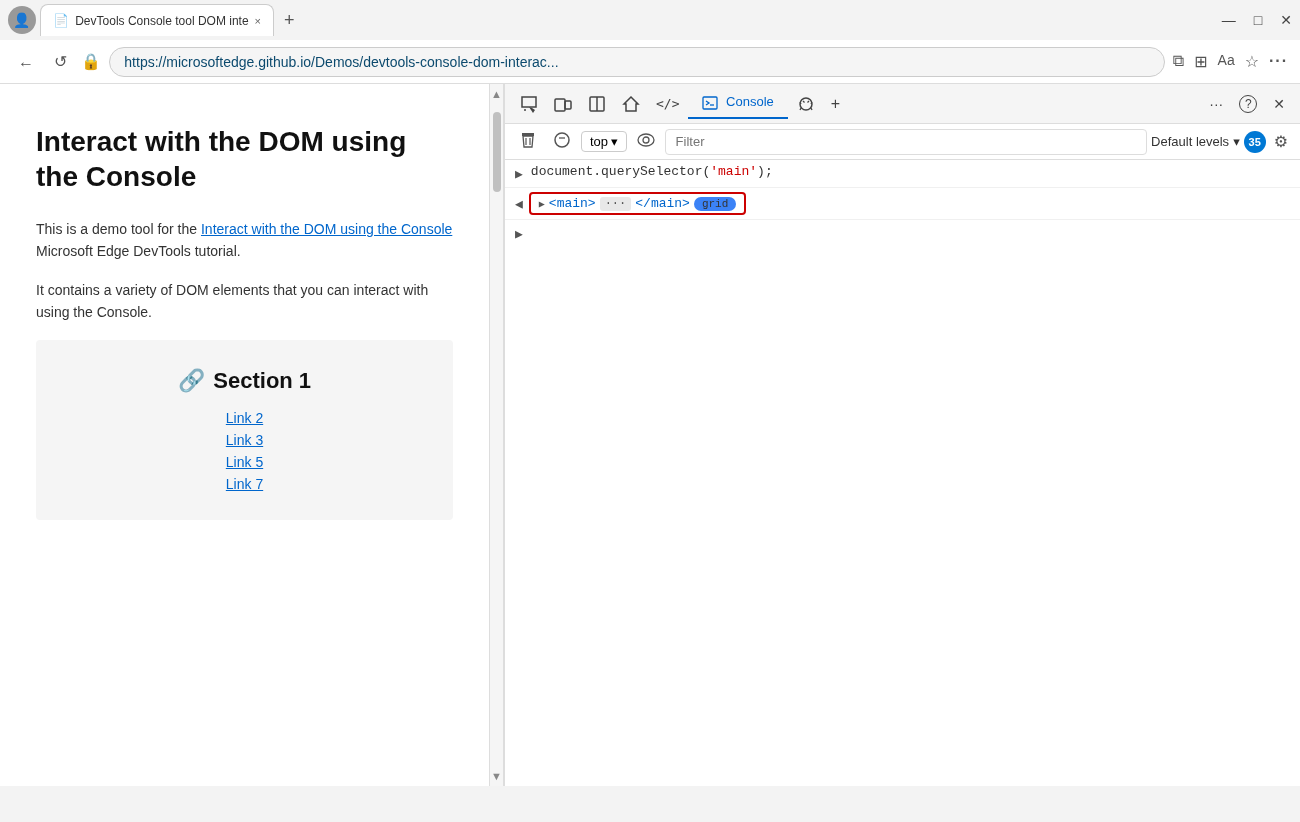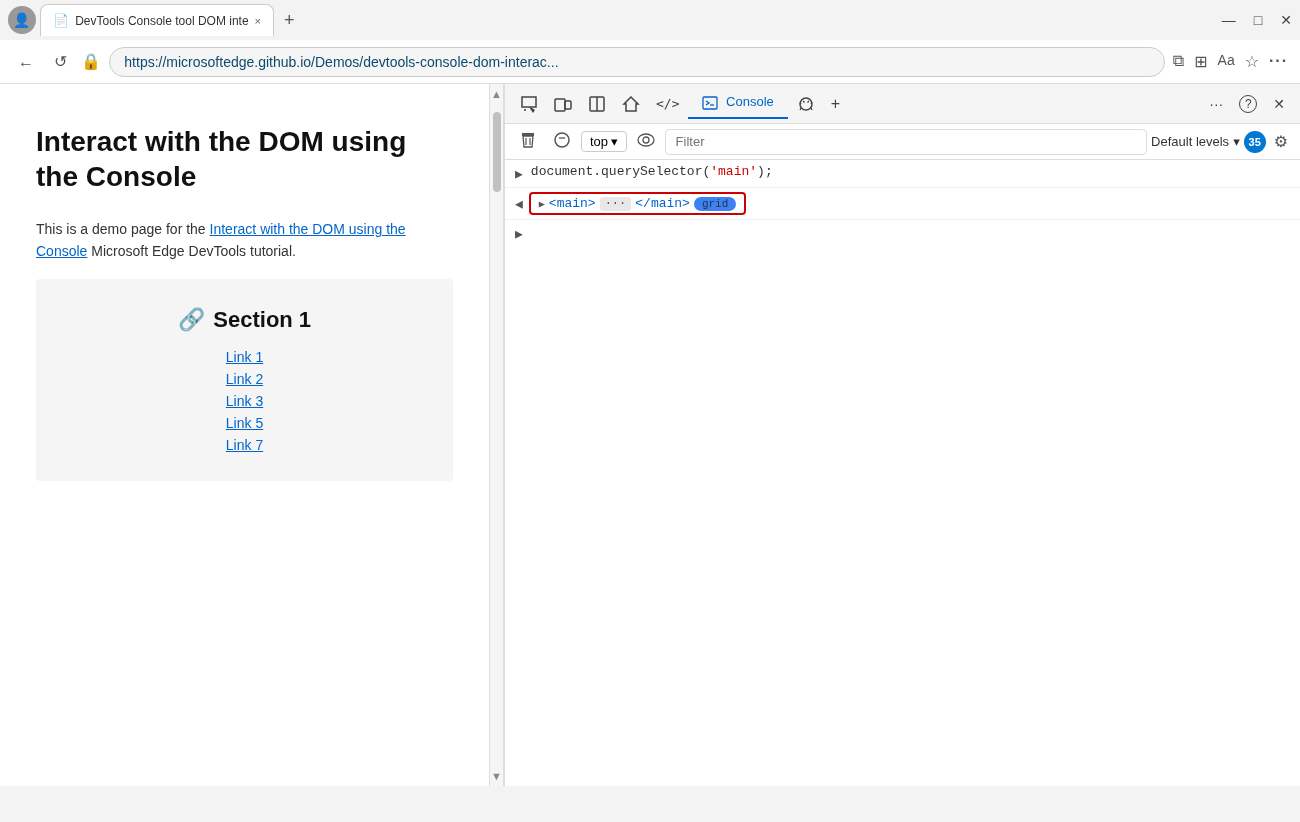--- a/index.html
+++ b/index.html
@@ -198,30 +198,30 @@
       <span style="font-weight:700; letter-spacing:1px;">···</span>
     </div>
   </div>
 
   <div class="main-layout">
 
     <div class="page-content">
       <h1>Interact with the DOM using the Console</h1>
 
       <p>
-        <span>This is a demo page for the </span><a href="#">Interact with the DOM using the Console</a><span> Microsoft Edge DevTools tutorial.</span>
+        <span>This is a demo tool for the </span><a href="#">Interact with the DOM using the Console</a><span> Microsoft Edge DevTools tutorial.</span>
       </p>
+      <p>It contains a variety of DOM elements that you can interact with using the Console.</p>
 
       <div class="section-box">
         <div class="section-title">
           <span>🔗</span>
           <span>Section 1</span>
         </div>
         <div class="section-links">
-          <a href="#">Link 1</a>
           <a href="#">Link 2</a>
           <a href="#">Link 3</a>
           <a href="#">Link 5</a>
           <a href="#">Link 7</a>
         </div>
       </div>
     </div>
 
     <div class="page-scrollbar">
       <div class="scroll-arrow">▲</div>

